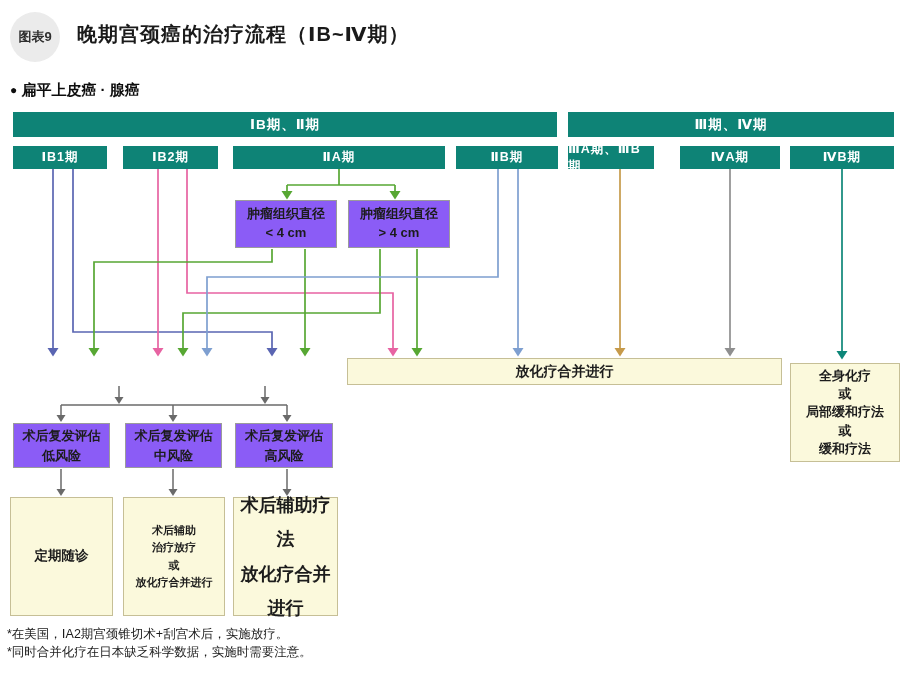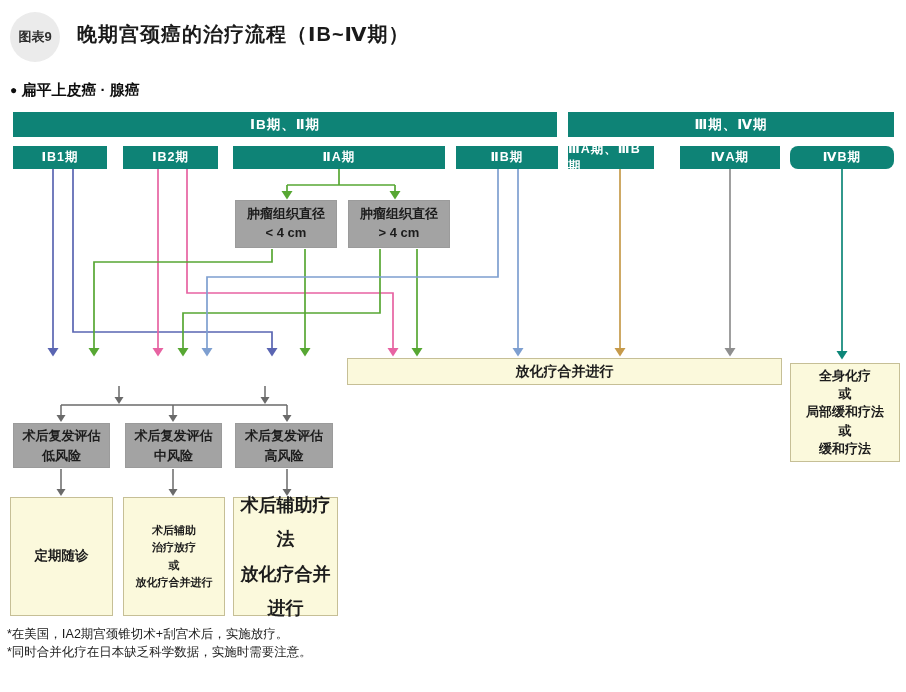--- a/index.html
+++ b/index.html
@@ -9,21 +9,21 @@
   #connectors{position:absolute;left:0;top:0;width:906px;height:692px;}
   .badge{left:10px;top:12px;width:50px;height:50px;border-radius:50%;background:#ebebeb;
          display:flex;align-items:center;justify-content:center;font-size:13px;font-weight:bold;color:#2e2e2e;}
   .title{left:77px;top:21px;font-size:20px;font-weight:bold;color:#1a1a1a;letter-spacing:1px;}
   .section{left:10px;top:81px;font-size:15px;font-weight:bold;color:#0d0d0d;}
   .section .dot{font-size:12px;vertical-align:1px;}
   .tealbar{background:var(--teal,#0e8376);color:#fff;font-weight:bold;
            display:flex;align-items:center;justify-content:center;letter-spacing:1px;}
   .groupbar{top:112px;height:25px;font-size:13.5px;}
   .stage{top:146px;height:23px;font-size:12.5px;}
-  .graybox{background:#a3a3a3;border:1px solid #9b9b9b;display:flex;align-items:center;justify-content:center;
+  .graybox{background:#8b5cf6;border:1px solid #9b9b9b;display:flex;align-items:center;justify-content:center;
            text-align:center;font-weight:bold;color:#1c1c1c;}
   .yellowbox{background:#fbf9dc;border:1px solid #c6bf96;display:flex;align-items:center;justify-content:center;
            text-align:center;font-weight:bold;color:#1c1c1c;}
   .multi{white-space:pre-line;}
   .footnote{left:7px;font-size:12.5px;color:#1b1b1b;}
 </style>
 </head>
 <body>
 
 <div class="canvas">
@@ -89,21 +89,21 @@
 
   <div class="abs tealbar groupbar" style="left:13px;width:544px;">ⅠB期、Ⅱ期</div>
   <div class="abs tealbar groupbar" style="left:568px;width:326px;">Ⅲ期、Ⅳ期</div>
 
   <div class="abs tealbar stage" style="left:13px;width:94px;">ⅠB1期</div>
   <div class="abs tealbar stage" style="left:123px;width:95px;">ⅠB2期</div>
   <div class="abs tealbar stage" style="left:233px;width:212px;">ⅡA期</div>
   <div class="abs tealbar stage" style="left:456px;width:102px;">ⅡB期</div>
   <div class="abs tealbar stage" style="left:568px;width:86px;">ⅢA期、ⅢB期</div>
   <div class="abs tealbar stage" style="left:680px;width:100px;">ⅣA期</div>
-  <div class="abs tealbar stage" style="left:790px;width:104px;border-radius:8px;">ⅣB期</div>
+  <div class="abs tealbar stage" style="left:790px;width:104px;">ⅣB期</div>
 
   <div class="abs graybox multi" style="left:235px;top:200px;width:102px;height:48px;font-size:13px;line-height:1.45;">肿瘤组织直径
 &lt; 4 cm</div>
   <div class="abs graybox multi" style="left:348px;top:200px;width:102px;height:48px;font-size:13px;line-height:1.45;">肿瘤组织直径
 &gt; 4 cm</div>
 
   <div class="abs yellowbox" style="left:347px;top:358px;width:435px;height:27px;font-size:14px;">放化疗合并进行</div>
   <div class="abs yellowbox multi" style="left:790px;top:363px;width:110px;height:99px;font-size:13px;line-height:1.4;">全身化疗
 或
 局部缓和疗法

